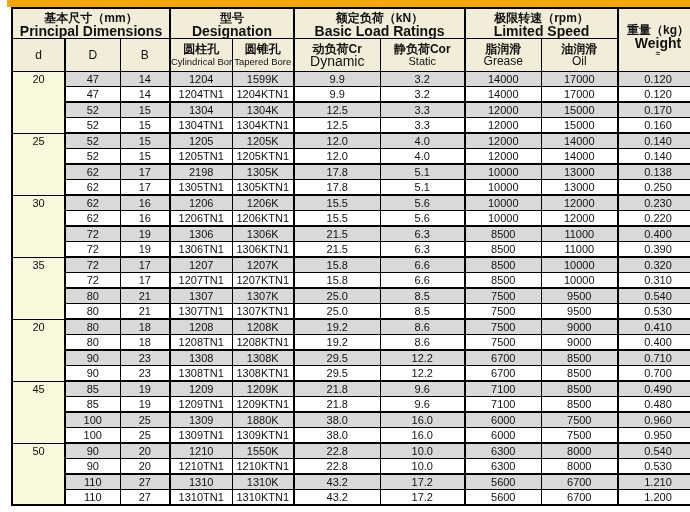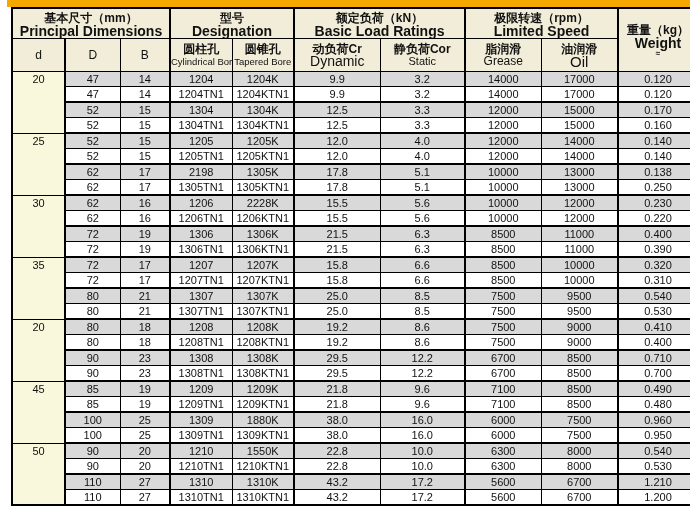--- a/index.html
+++ b/index.html
@@ -93,31 +93,31 @@
       <th class="vthick">
         <div class="sub-zh">静负荷Cor</div>
         <div class="sub-en" style="font-size:11px;">Static</div>
       </th>
       <th>
         <div class="sub-zh">脂润滑</div>
         <div class="sub-en" style="font-size:12px;">Grease</div>
       </th>
       <th class="vthick">
         <div class="sub-zh">油润滑</div>
-        <div class="sub-en" style="font-size:15px;">Oil</div>
+        <div class="sub-en" style="font-size:12px;">Oil</div>
       </th>
     </tr>
   </thead>
   <tbody>
       <tr class="shade">
         <td rowspan="4" class="dcell">20</td>
         <td>47</td>
         <td class="vthick">14</td>
         <td>1204</td>
-        <td class="vthick">1204K</td>
+        <td class="vthick">1599K</td>
         <td>9.9</td>
         <td class="vthick">3.2</td>
         <td>14000</td>
         <td class="vthick">17000</td>
         <td>0.120</td>
       </tr>
       <tr class="plain mid">
         <td>47</td>
         <td class="vthick">14</td>
         <td>1204TN1</td>
@@ -193,21 +193,21 @@
         <td class="vthick">5.1</td>
         <td>10000</td>
         <td class="vthick">13000</td>
         <td>0.250</td>
       </tr>
       <tr class="shade">
         <td rowspan="4" class="dcell">30</td>
         <td>62</td>
         <td class="vthick">16</td>
         <td>1206</td>
-        <td class="vthick">2228K</td>
+        <td class="vthick">1206K</td>
         <td>15.5</td>
         <td class="vthick">5.6</td>
         <td>10000</td>
         <td class="vthick">12000</td>
         <td>0.230</td>
       </tr>
       <tr class="plain mid">
         <td>62</td>
         <td class="vthick">16</td>
         <td>1206TN1</td>

